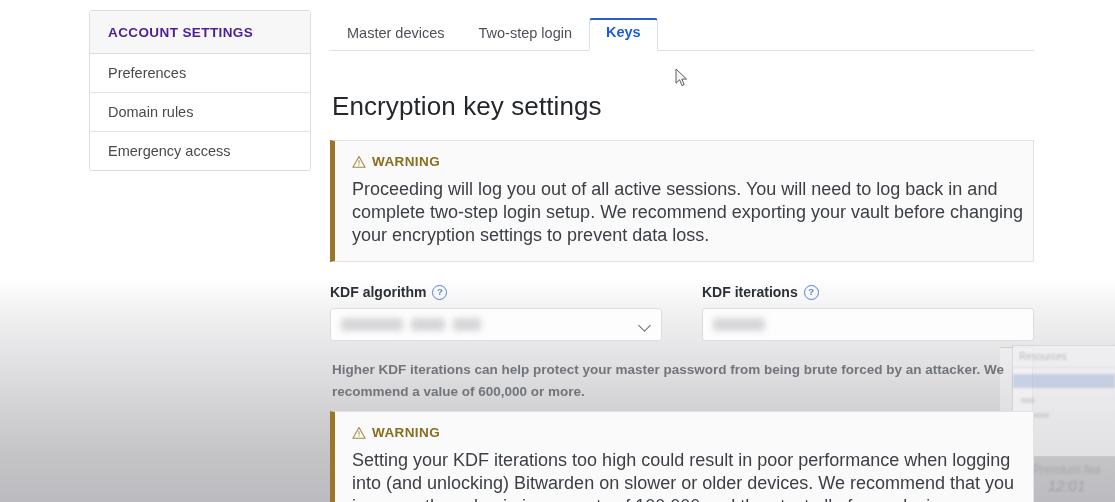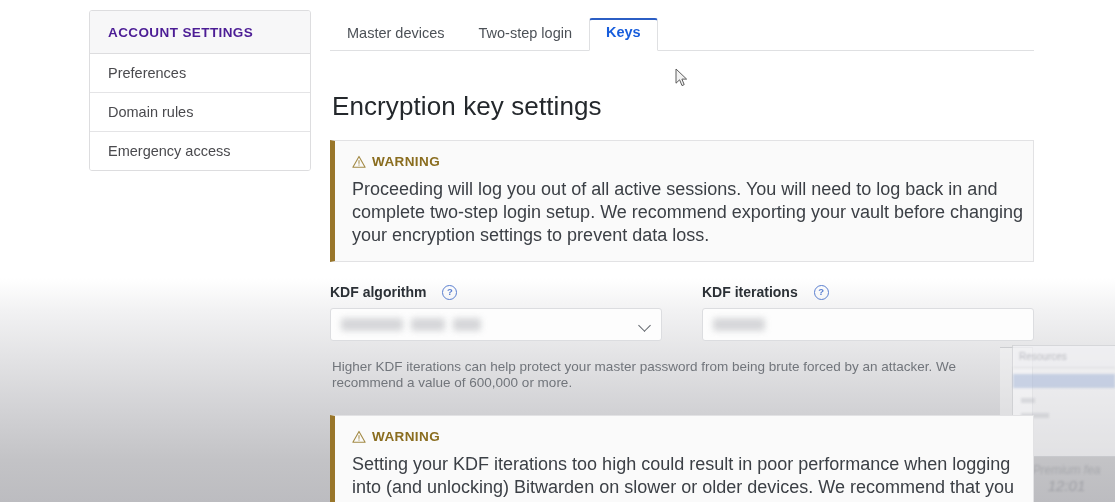--- a/index.html
+++ b/index.html
@@ -227,21 +227,21 @@
   
   #form-row {
     display: flex;
     gap: 40px;
     margin-top: 22px;
   }
   .field { width: 340px; }
   .field-label {
     display: flex;
     align-items: center;
-    gap: 16px;
+    gap: 6px;
     font-size: 14px;
     font-weight: bold;
     color: #2b3036;
     margin-bottom: 8px;
   }
   .help-icon {
     display: inline-block;
     width: 13px; height: 13px;
     border: 1.3px solid #5a7fd0;
     border-radius: 50%;
@@ -281,24 +281,25 @@
     right: 12px;
     top: 12px;
     width: 8px; height: 8px;
     border-left: 1.6px solid #5e6369;
     border-bottom: 1.6px solid #5e6369;
     transform: rotate(-45deg);
   }
 
   #helper-text {
     font-size: 13.5px;
-    line-height: 16px;
+    line-height: 22px;
     color: #71757b;
-    margin: 18px 0 24px 2px;
+    margin: 18px 0 8px 2px;
     max-width: 690px;
+    font-weight: bold;
   }
 
   
   #cursor {
     position: absolute;
     left: 675px;
     top: 68px;
     width: 14px;
     height: 20px;
     pointer-events: none;

